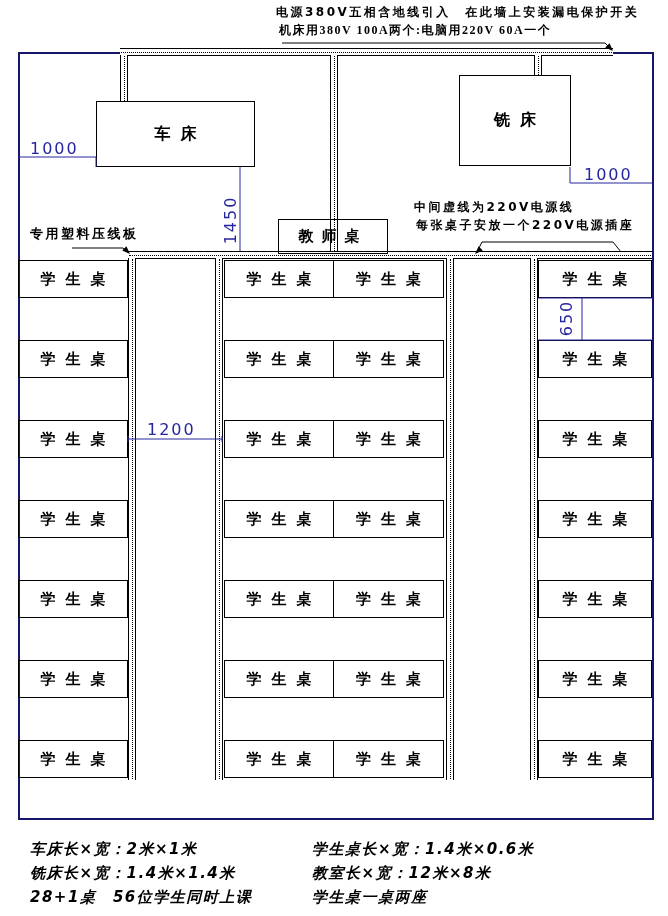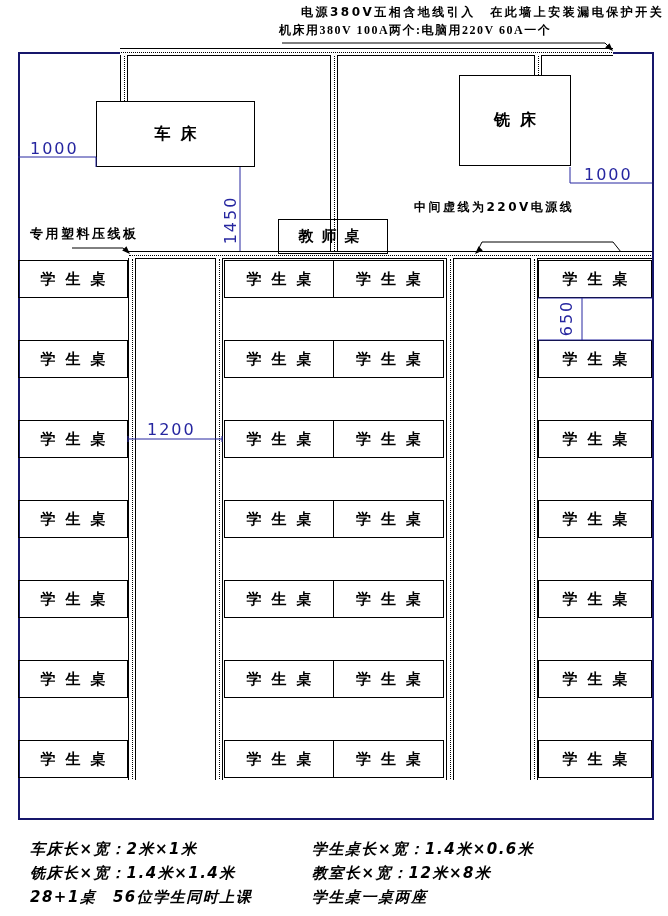--- a/index.html
+++ b/index.html
@@ -43,21 +43,21 @@
   
   .dim{color:var(--dim);font-size:16px;letter-spacing:2px;white-space:pre;}
   .rot{transform:rotate(-90deg);transform-origin:center center;display:flex;align-items:center;justify-content:center;}
   svg.overlay{left:0;top:0;pointer-events:none;}
 </style>
 </head>
 <body>
 
 <div class="canvas">
 
-  <div class="abs note t12" style="left:276px;top:5px;margin-left:25px;">电源380V五相含地线引入　在此墙上安装漏电保护开关</div>
+  <div class="abs note t12" style="left:276px;top:5px;">电源380V五相含地线引入　在此墙上安装漏电保护开关</div>
   <div class="abs note t12" style="left:279px;top:23px;letter-spacing:1.5px;font-family:Liberation Serif, serif;">机床用380V 100A两个:电脑用220V 60A一个</div>
 
   <div class="abs room"></div>
 
   <div class="abs hduct" style="left:120px;top:48px;width:493px;height:8px;"></div>
   <div class="abs vduct" style="left:120px;top:55px;width:8px;height:47px;"></div>
   <div class="abs vduct" style="left:330px;top:55px;width:8px;height:197px;"></div>
   <div class="abs vduct" style="left:534px;top:55px;width:8px;height:21px;"></div>
   <div class="abs hduct" style="left:128px;top:251px;width:524px;height:8px;"></div>
   <div class="abs vduct" style="left:128px;top:258px;width:8px;height:522px;"></div>
@@ -155,20 +155,21 @@
   </svg>
 
   <div class="abs dim" style="left:30px;top:139px;">1000</div>
   <div class="abs dim" style="left:584px;top:165px;">1000</div>
   <div class="abs dim rot" style="left:204px;top:212px;width:52px;height:16px;">1450</div>
   <div class="abs dim" style="left:147px;top:420px;">1200</div>
   <div class="abs dim rot" style="left:540px;top:310px;width:52px;height:16px;">650</div>
 
   <div class="abs note t13" style="left:30px;top:226px;">专用塑料压线板</div>
   <div class="abs note t12" style="left:414px;top:200px;">中间虚线为220V电源线</div>
+  <div class="abs note t12" style="left:416px;top:218px;">每张桌子安放一个220V电源插座</div>
 
   <div class="abs note t15" style="left:30px;top:840px;">车床长×宽：2米×1米</div>
   <div class="abs note t15" style="left:312px;top:840px;">学生桌长×宽：1.4米×0.6米</div>
   <div class="abs note t15" style="left:30px;top:864px;">铣床长×宽：1.4米×1.4米</div>
   <div class="abs note t15" style="left:312px;top:864px;">教室长×宽：12米×8米</div>
   <div class="abs note t15" style="left:30px;top:888px;">28+1桌　56位学生同时上课</div>
   <div class="abs note t15" style="left:312px;top:888px;text-align:right;">学生桌一桌两座</div>
 
 </div>
 

